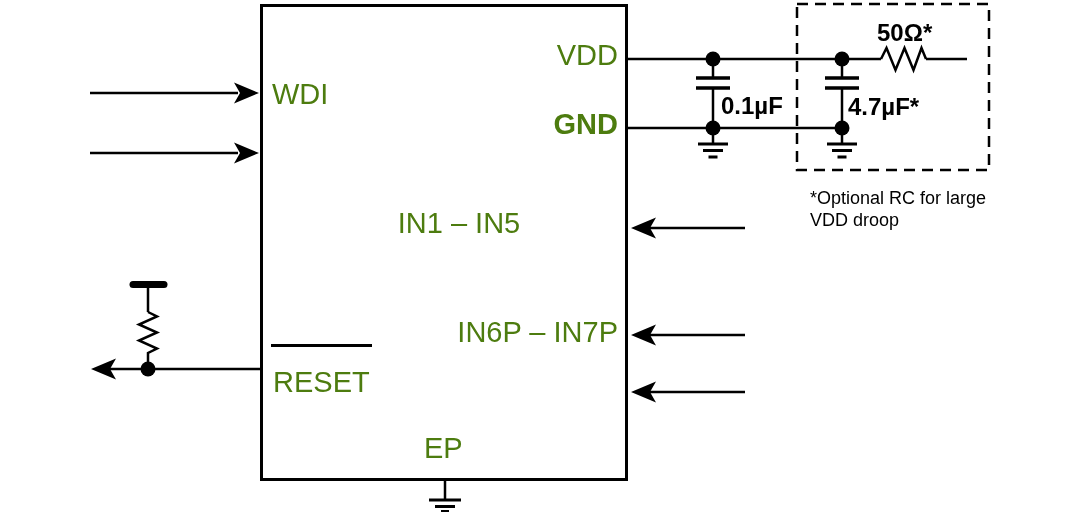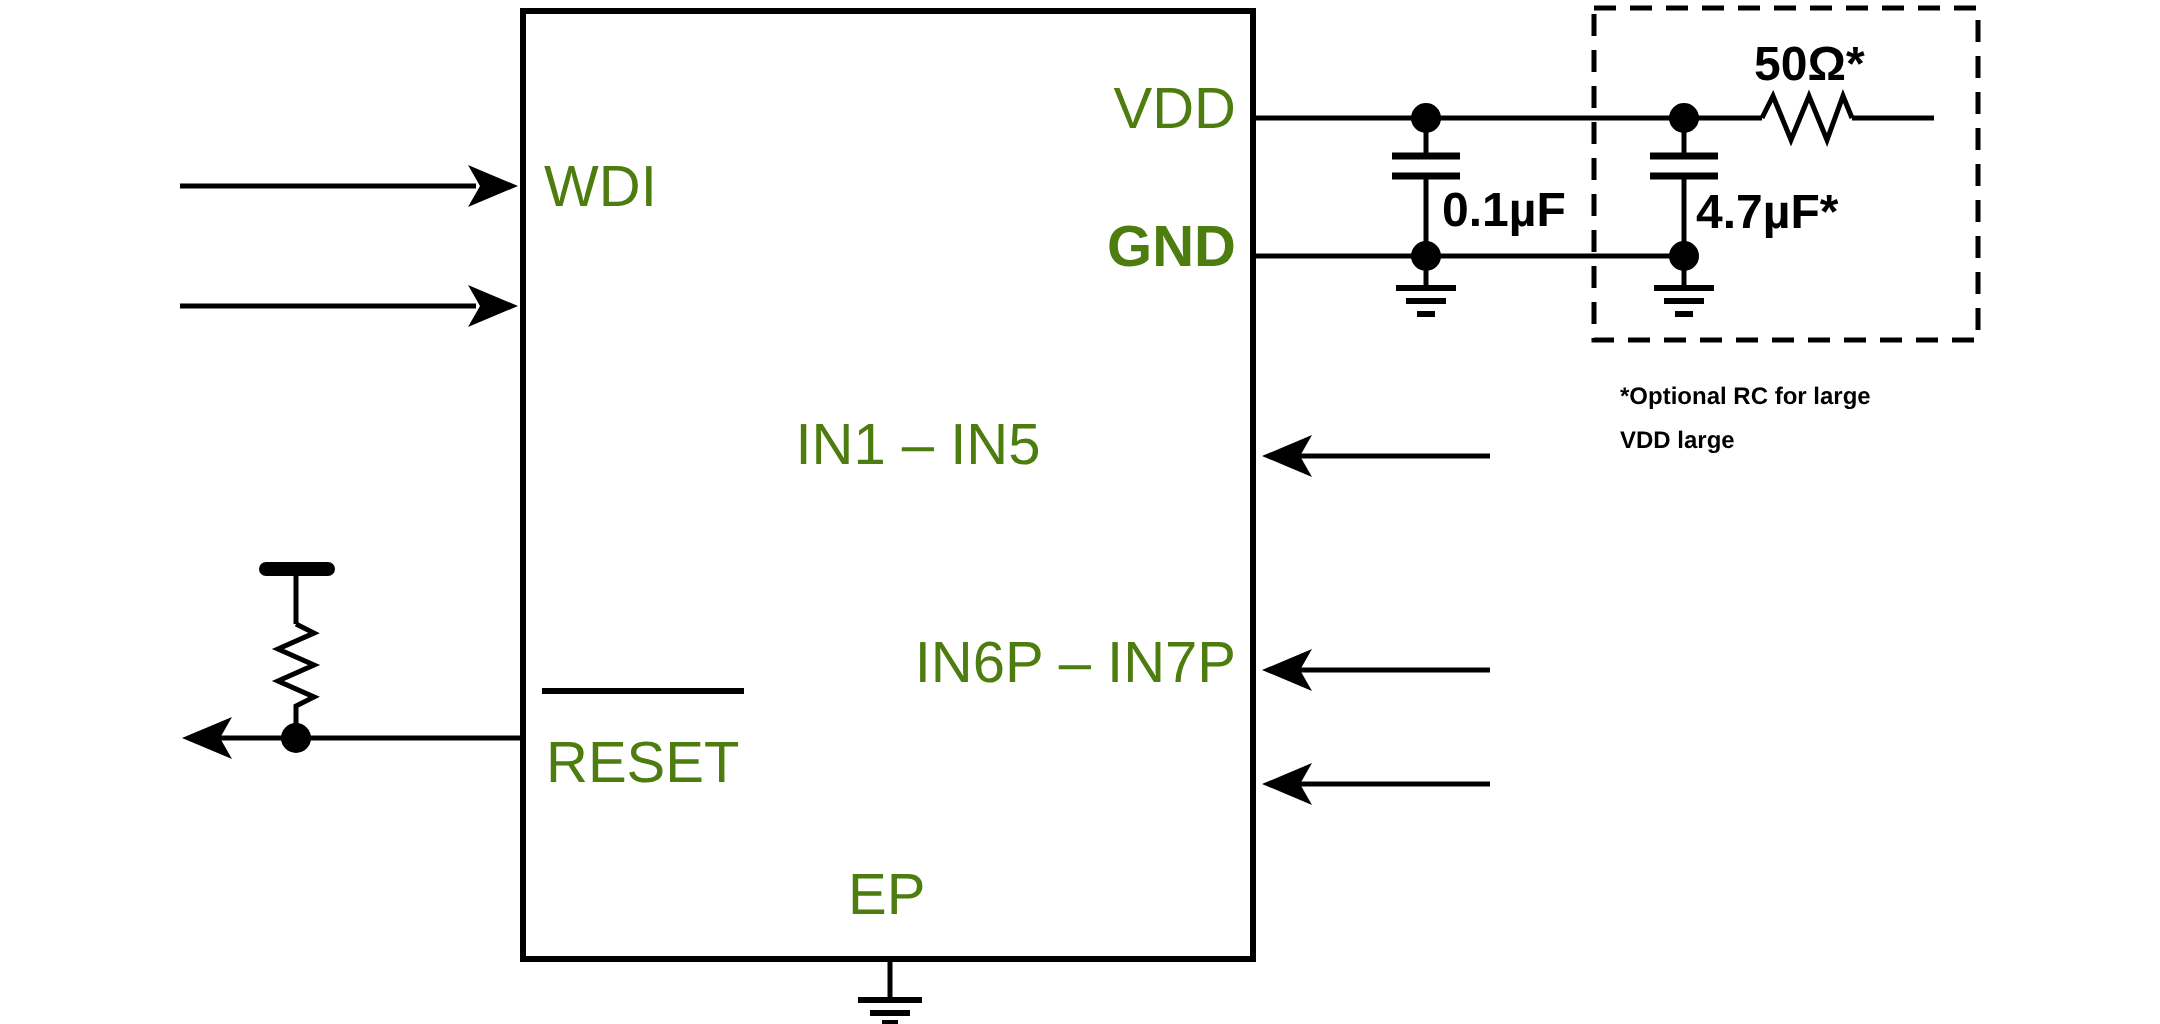--- a/index.html
+++ b/index.html
@@ -38,22 +38,22 @@
     font-weight: bold;
     line-height: 1;
     white-space: nowrap;
     color: #000000;
     text-align: right;
   }
   .note {
     position: absolute;
     left: 810px;
     top: 187px;
-    font-size: 12px;
-    font-weight: bold;
+    font-size: 18px;
+    font-weight: normal;
     line-height: 22px;
     color: #000000;
   }
 </style>
 </head>
 <body>
 
 <div class="canvas">
 
   <svg class="wires" width="1080" height="512" viewBox="0 0 1080 512">
@@ -121,16 +121,16 @@
   <div class="lbl right" style="top:318px;">IN6P – IN7P</div>
 
   <div class="lbl" style="left:424px; top:434px;text-align:right;">EP</div>
 
   <div class="comp-lbl" style="left:877px; top:21px;">50Ω*</div>
   <div class="comp-lbl" style="left:721px; top:94px;">0.1µF</div>
   <div class="comp-lbl" style="left:848px; top:95px;">4.7µF*</div>
 
   <div class="note">
     <div>*Optional RC for large</div>
-    <div>VDD large</div>
+    <div>VDD droop</div>
   </div>
 
 </div>
 
 </body></html>

